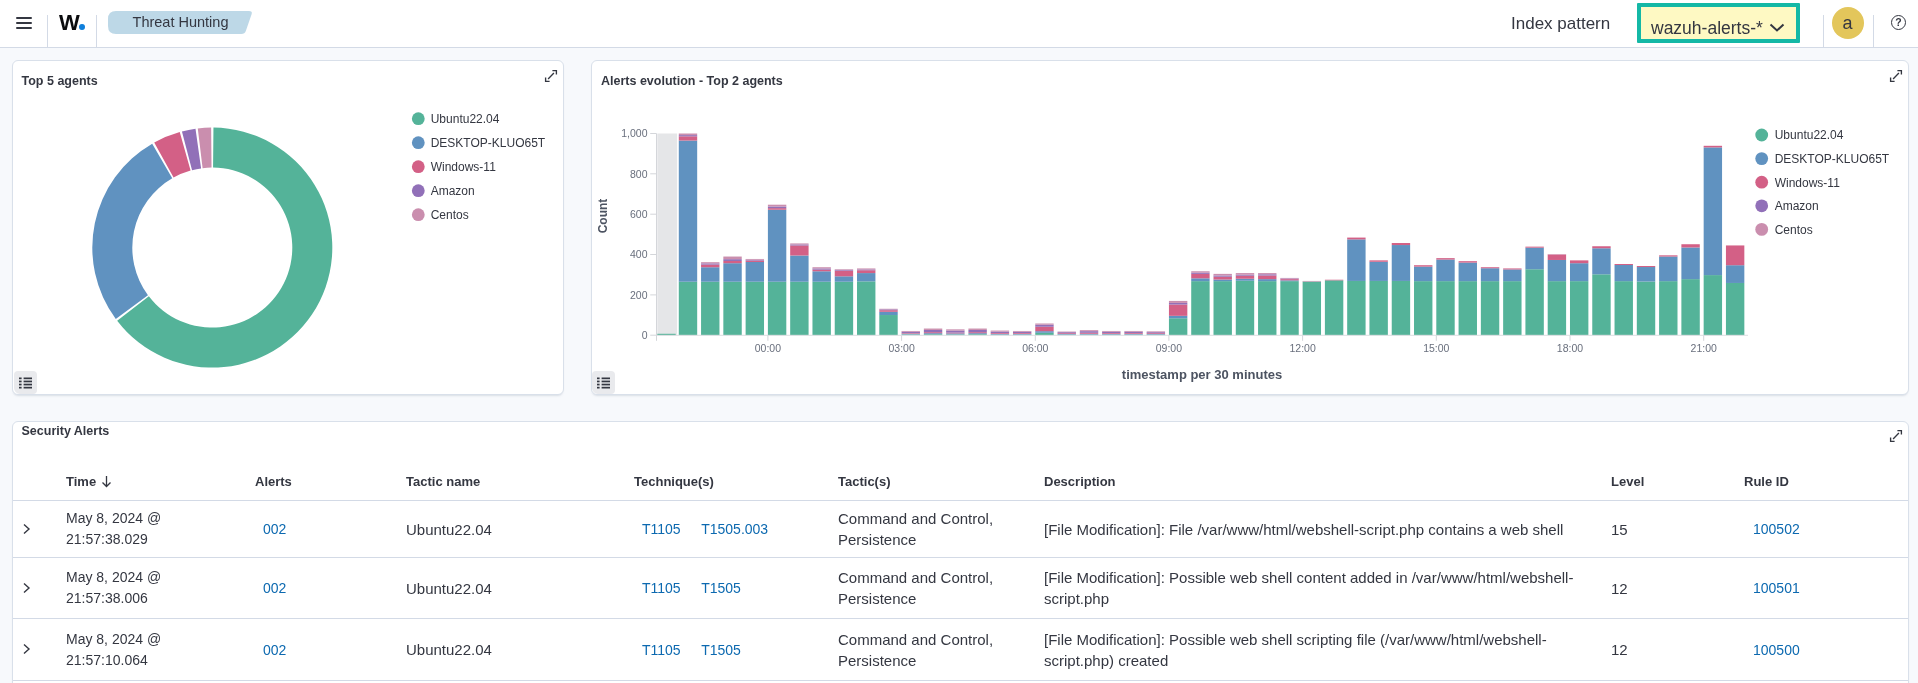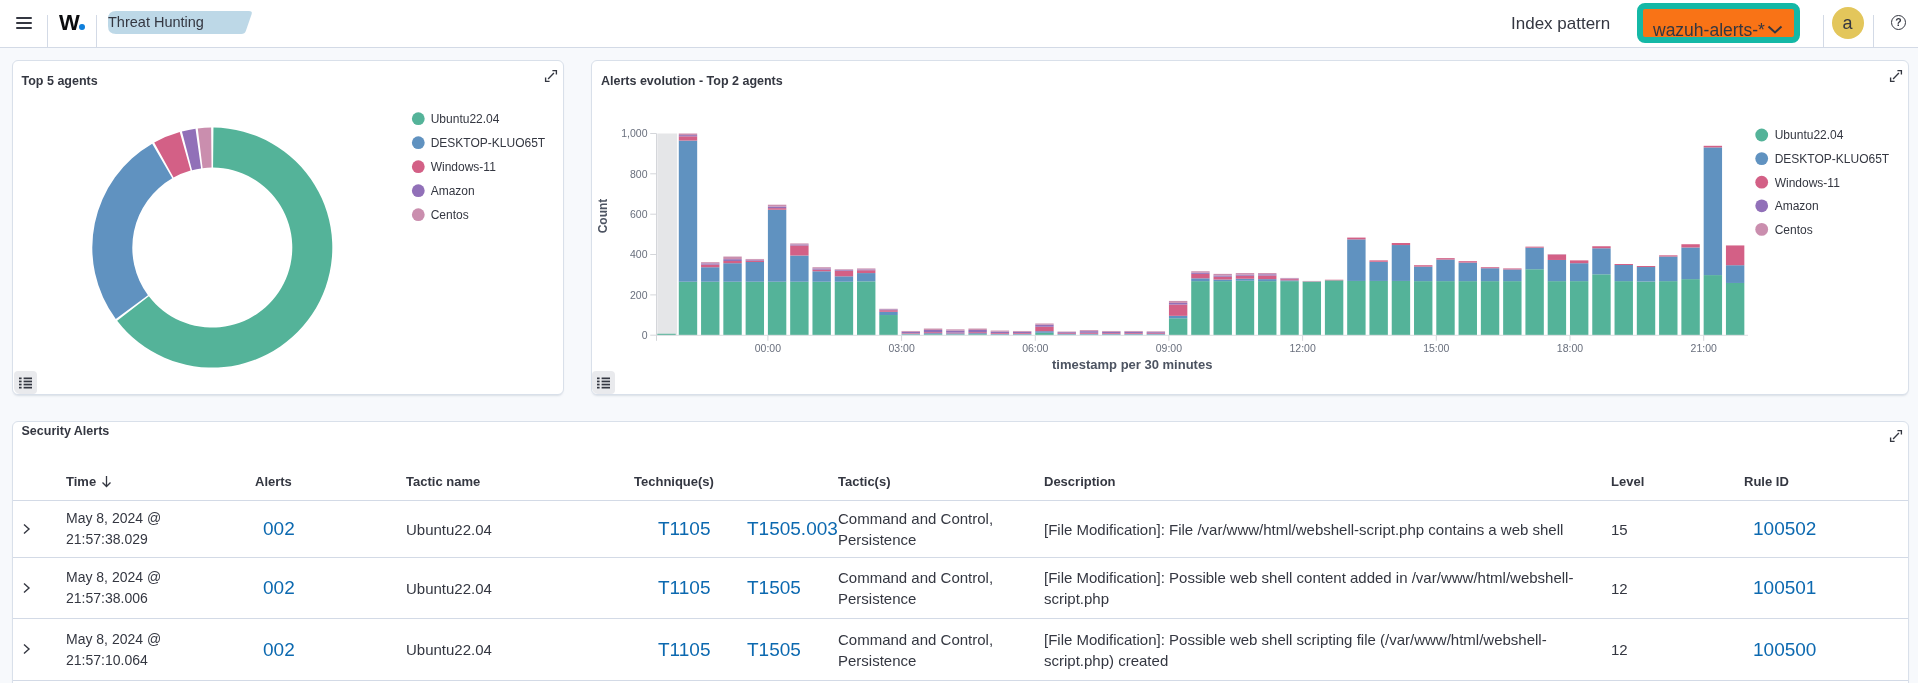--- a/index.html
+++ b/index.html
@@ -1,42 +1,42 @@
 <!DOCTYPE html>
 <html><head><meta charset="utf-8"><title>Threat Hunting</title>
 <style>
 * { margin:0; padding:0; box-sizing:border-box; }
 html,body { width:1918px; height:683px; overflow:hidden; font-family:"Liberation Sans",sans-serif; background:#f7f9fc; }
 #header { position:absolute; left:0; top:0; width:1918px; height:48px; background:#fff; border-bottom:1px solid #d3dae6; z-index:5; }
 .vdiv { position:absolute; top:15px; width:1px; height:32px; background:#d3dae6; }
 #burger span { position:absolute; left:16px; width:16px; height:2px; background:#343741; border-radius:1px; }
 #wlogo { position:absolute; left:59px; top:10px; font-size:22px; font-weight:bold; color:#0b0c0e; }
 #wdot { position:absolute; left:78.8px; top:24.4px; width:5.8px; height:5.8px; border-radius:50%; background:#0f7fdb; }
-#crumb { position:absolute; left:108px; top:11px; width:145px; height:23px; color:#343741; font-size:14.5px; line-height:23px; }
+#crumb { position:absolute; left:108px; top:11px; width:145px; height:23px; color:#343741; font-size:14.5px; line-height:23px; text-align:center; }
 #ixlab { position:absolute; left:1511px; top:14px; font-size:17px; color:#343741; }
-#select { position:absolute; left:1637px; top:3px; width:163px; height:40px; background:#f97316; border:6px solid #14b8a6; border-radius:8px; }
+#select { position:absolute; left:1637px; top:3px; width:163px; height:40px; background:#fef9c3; border:4px solid #14b8a6; border-radius:1px; }
 #select span { position:absolute; left:10px; top:10.5px; font-size:17.5px; color:#343741; }
 #avatar { position:absolute; left:1831.5px; top:6.7px; width:32px; height:32px; border-radius:50%; background:#e3c65b; color:#343741; font-size:18px; text-align:center; line-height:32px; }
 #help { position:absolute; left:1891px; top:15.2px; width:15px; height:15px; border:1.5px solid #343741; border-radius:50%; color:#343741; font-size:10.5px; font-weight:bold; text-align:center; line-height:12.5px; }
 .panel { position:absolute; background:#fff; border:1px solid #d9e0ea; border-radius:6px; box-shadow:0 2px 2px -1px rgba(152,162,179,0.3); }
 .ptitle { position:absolute; font-size:12.5px; font-weight:bold; color:#343741; }
 .expand { position:absolute; width:14px; height:14px; }
 .listbox { position:absolute; width:23px; height:23px; background:#e9eaed; border-radius:4px 4px 4px 6px; display:flex; align-items:center; justify-content:center; }
 svg text.leg1 { font-size:12px; fill:#343741; }
 svg text.leg2 { font-size:12px; fill:#343741; }
 svg text.axlab { font-size:10.5px; fill:#696f7d; }
 #overlay { position:absolute; left:0; top:0; z-index:3; }
 #ytitle { position:absolute; left:585px; top:208px; width:36px; height:16px; line-height:16px; font-size:12px; font-weight:bold; color:#4c5361; transform:rotate(-90deg); transform-origin:center; white-space:nowrap; text-align:center; z-index:4; }
-#xtitle { position:absolute; left:1052px; top:357px; width:300px; font-size:13px; font-weight:bold; color:#4c5361; z-index:4; }
+#xtitle { position:absolute; left:1052px; top:367px; width:300px; text-align:center; font-size:13px; font-weight:bold; color:#4c5361; z-index:4; }
 table { position:absolute; left:13px; top:468px; width:1895px; border-collapse:collapse; z-index:4; table-layout:fixed; }
 th { font-size:13px; font-weight:bold; color:#343741; text-align:left; padding:6px 0 11px 0; border-bottom:1px solid #d3dae6; }
 td { font-size:15px; color:#343741; border-bottom:1px solid #d3dae6; padding:0 16px 0 0; line-height:21px; vertical-align:middle; }
-tr.r1 td { height:57px; } td.time { font-size:14px; } td.tech a { margin-left:24px; } td.ag a { margin-left:8px; } tr.r2 td { height:61px; } tr.r3 td { height:62px; }
+tr.r1 td { height:57px; } td.time { font-size:14px; } td.tech a { margin-left:8px; } td.ag a { margin-left:8px; } tr.r2 td { height:61px; } tr.r3 td { height:62px; }
 a { color:#0c69b0; text-decoration:none; }
-.big { font-size:19px; }
+.big { font-size:14px; }
 .chev { width:52px; }
 </style></head>
 <body>
 <div id="header">
   <div id="burger">
       <span style="top:17px"></span>
       <span style="top:22px"></span>
       <span style="top:27px"></span>
     </div>
   <div class="vdiv" style="left:47px"></div>

